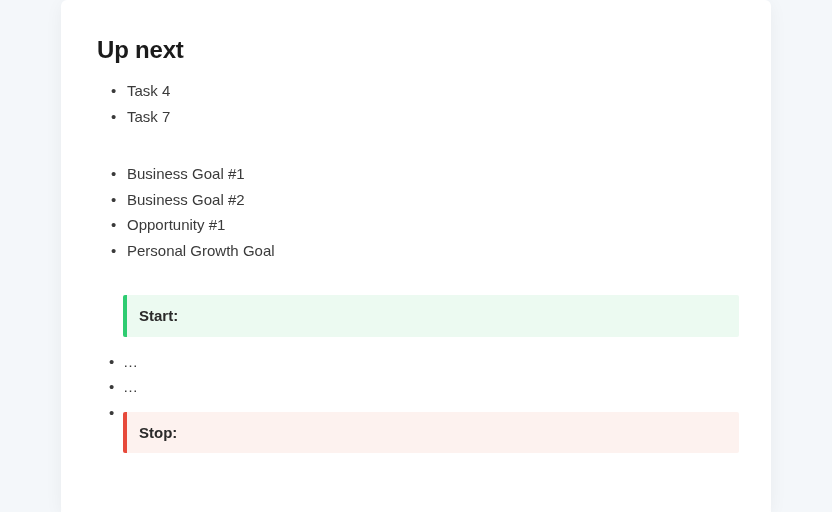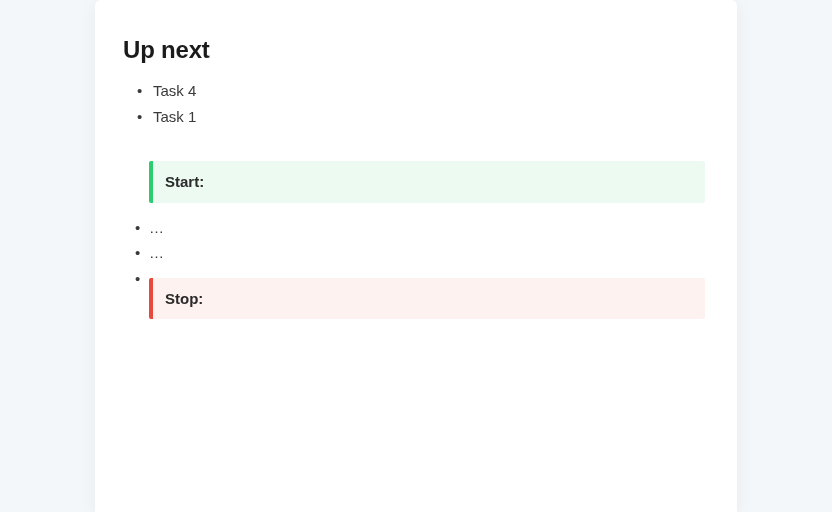--- a/index.html
+++ b/index.html
@@ -10,26 +10,26 @@
     }
     body {
       background: #f4f7fa;
       font-family: -apple-system, BlinkMacSystemFont, "Segoe UI", Helvetica, Arial, sans-serif;
       color: #2a2a2a;
       display: flex;
       justify-content: center;
     }
     .page {
       position: relative;
-      width: 642px;
+      width: 710px;
       height: 512px;
       background: #ffffff;
       box-shadow: 0 4px 18px rgba(0,0,0,0.05);
       border-radius: 6px;
-      padding: 36px 32px 20px 28px;
+      padding: 36px 32px 20px 36px;
     }
     h2 {
       font-size: 24px;
       font-weight: 700;
       letter-spacing: -0.2px;
       margin-bottom: 14px;
       color: #1b1b1b;
     }
     .section { margin-bottom: 32px; }
     .section:last-child { margin-bottom: 0; }
@@ -100,25 +100,31 @@
   </style>
 </head>
 <body>
 
 <div class="page">
 
   <div class="section">
     <h2>Up next</h2>
     <ul class="bullets">
       <li>Task 4</li>
-      <li>Task 1</li>
+      <li>Task 7</li>
     </ul>
   </div>
 
   <div class="section">
+    <ul class="bullets">
+      <li>Business Goal #1</li>
+      <li>Business Goal #2</li>
+      <li>Opportunity #1</li>
+      <li>Personal Growth Goal</li>
+    </ul>
   </div>
 
   <div class="section">
     <ul class="feedback-list">
       <li>
         <span class="callout start">Start:</span>
       </li>
       <li class="bulleted">…</li>
       <li class="bulleted">…</li>
       <li class="bulleted"></li>

